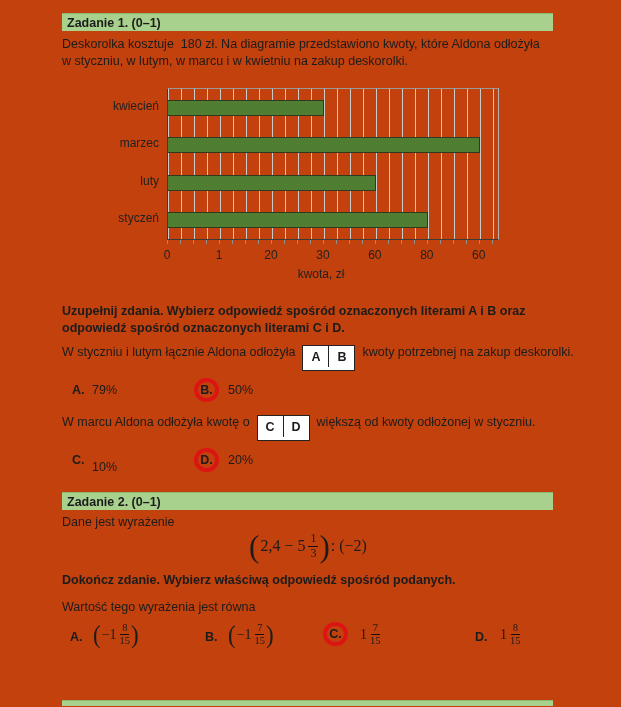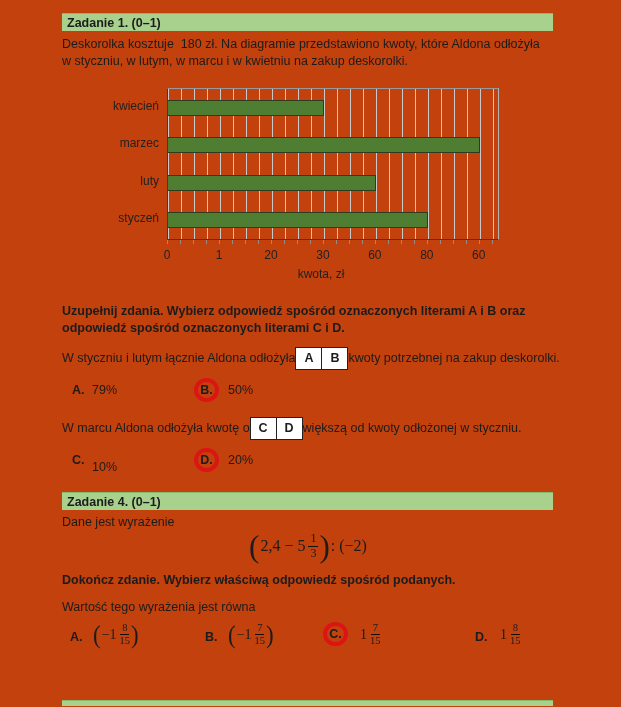--- a/index.html
+++ b/index.html
@@ -24,21 +24,21 @@
     background-image:repeating-linear-gradient(to right,#c9c9c9 0px,#c9c9c9 1px,transparent 1px,transparent 12.992px);
     box-sizing:content-box;
   }
   .bar{position:absolute;left:0;height:16px;background:#4f7e32;border:1px solid #2e3b1e;border-left:none;box-sizing:border-box;}
   .cat-label{position:absolute;left:0;width:97px;text-align:right;font-size:12px;color:#222;}
   .xtick{position:absolute;top:160px;width:24px;text-align:center;font-size:12px;color:#222;}
   #tickstrip{position:absolute;left:105px;top:151.5px;width:331px;height:4px;
     background-image:repeating-linear-gradient(to right,#8f8f8f 0px,#8f8f8f 1px,transparent 1px,transparent 12.992px);}
   #xlabel{position:absolute;left:94px;top:179px;width:330px;text-align:center;font-size:12px;color:#222;}
   
-  .sentence{left:62px;width:520px;height:26px;display:flex;align-items:center;white-space:nowrap;}
+  .sentence{left:62px;width:520px;height:26px;display:flex;gap:7px;white-space:nowrap;}
   .choice-box{display:inline-flex;border:1.5px solid #222;background:#fff;}
   .choice-cell{width:25px;height:21px;display:flex;align-items:center;justify-content:center;font-weight:bold;font-size:12.5px;}
   .choice-cell + .choice-cell{border-left:1.5px solid #222;}
   
   .optrow{left:62px;width:500px;height:26px;}
   .opt-label{position:absolute;font-weight:bold;}
   .opt-val{position:absolute;}
   .ring-slot{position:absolute;display:flex;align-items:center;justify-content:center;}
   .ring{width:17px;height:16px;border:4.5px solid #dd1414;border-radius:50%;display:flex;align-items:center;justify-content:center;overflow:visible;}
   .ring .opt-label{position:static;}
@@ -125,21 +125,21 @@
     <span class="opt-val" style="left:30px;top:12px;">10%</span>
     <span class="ring-slot" style="left:132px;top:0;">
       <span class="ring">
         <span class="opt-label">D.</span>
       </span>
     </span>
     <span class="opt-val" style="left:166px;top:5px;">20%</span>
   </div>
 
   <div class="abs task-header" style="top:492px;">
-    <span>Zadanie 4. (0–1)</span>
+    <span>Zadanie 2. (0–1)</span>
   </div>
 
   <div class="abs para" style="top:514px;">Dane jest wyrażenie</div>
 
   <div class="abs" id="expr" style="top:526px;">
     <span class="mexpr">
       <span class="bigp">(</span>
       <span>2,4 − 5</span>
       <span class="frac">
         <span class="fnum">1</span>

